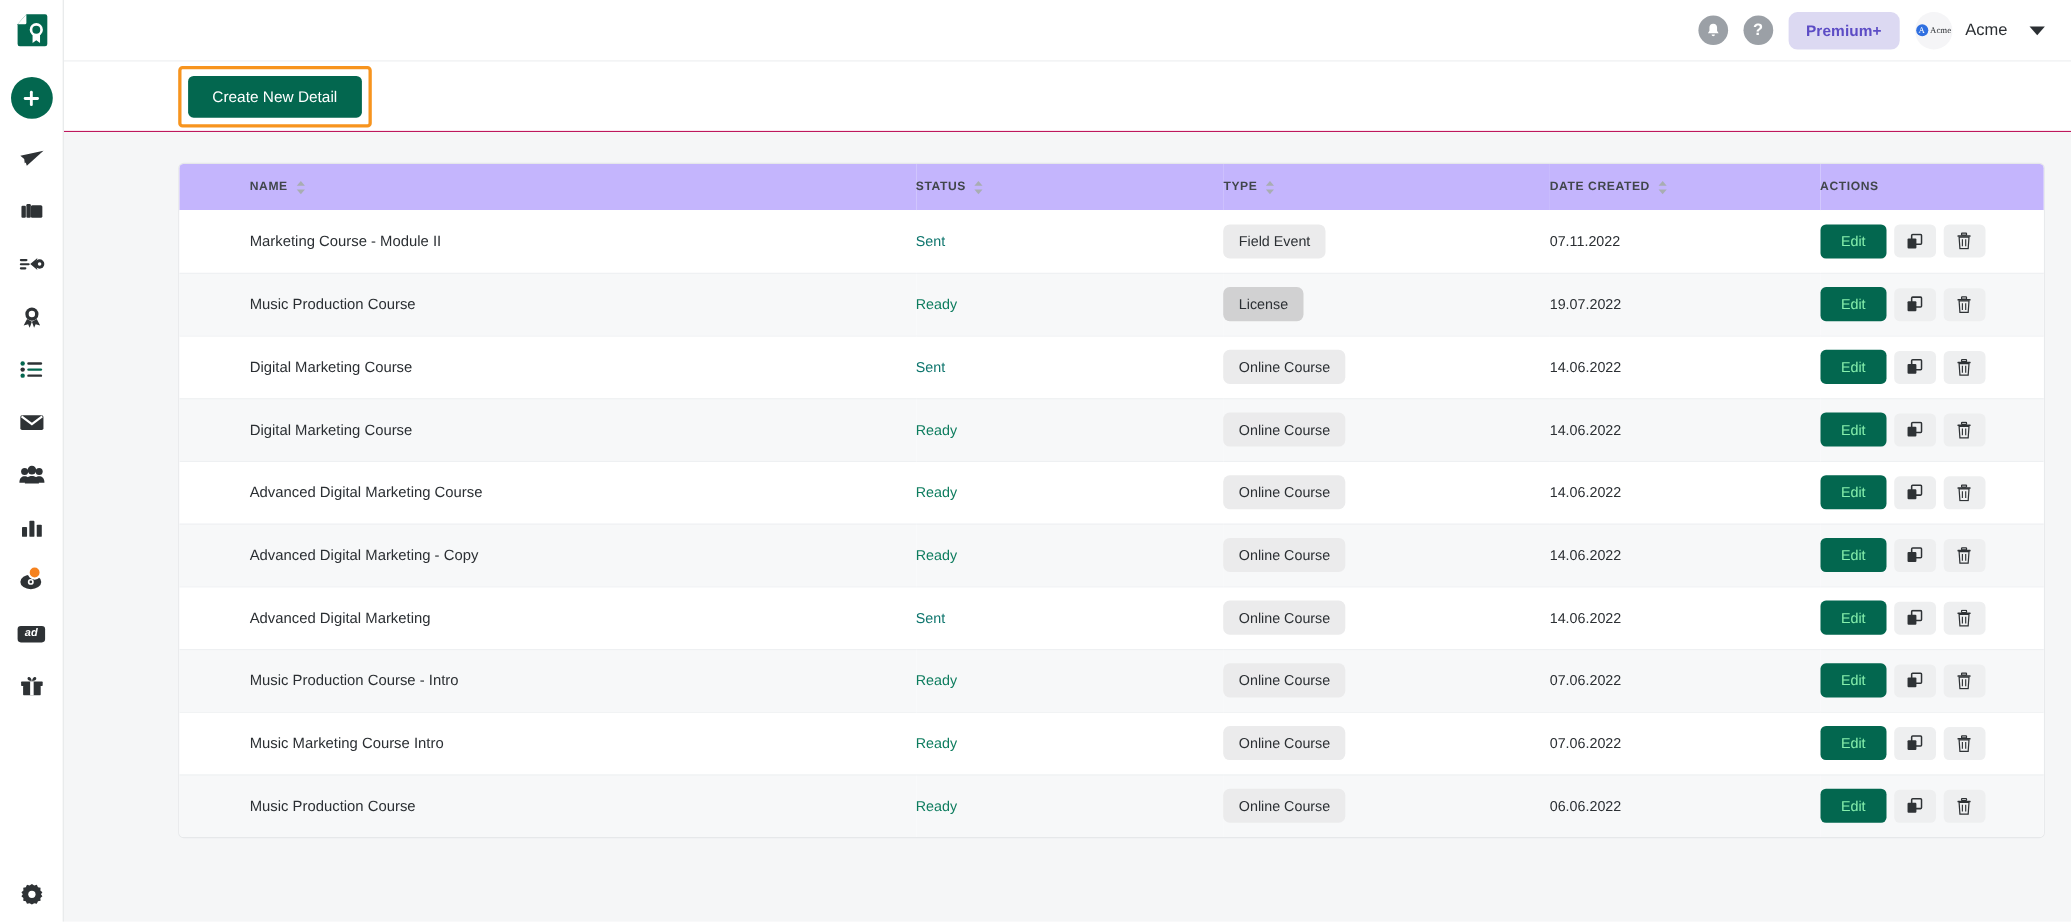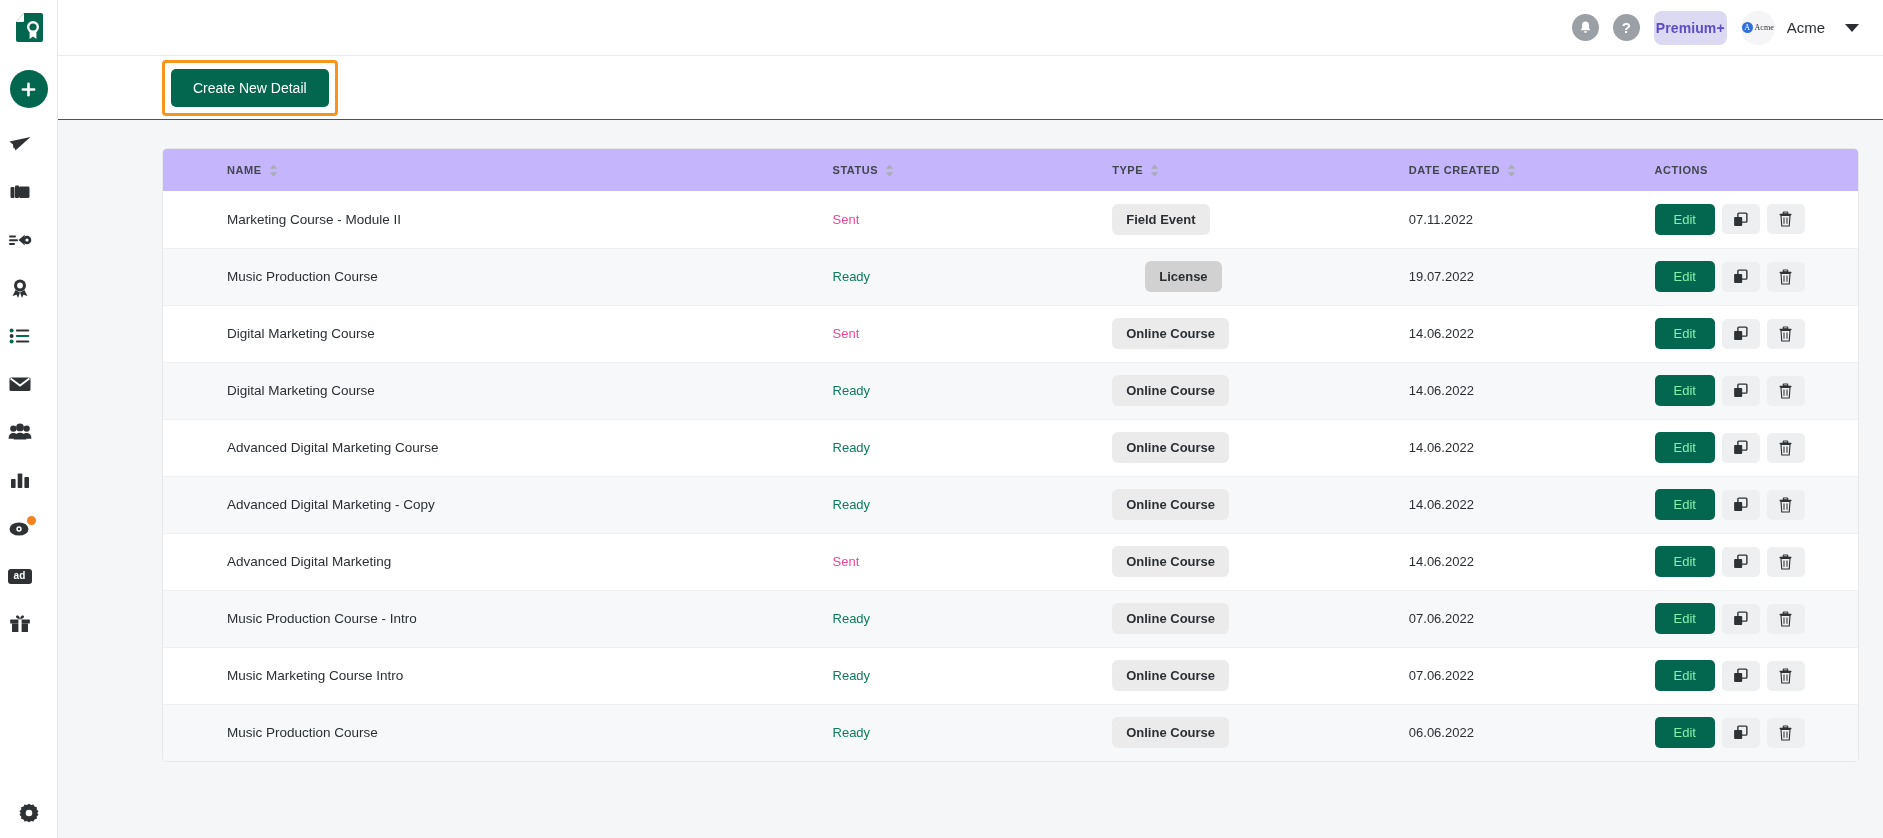--- a/index.html
+++ b/index.html
@@ -35,22 +35,22 @@
   }
   .nav-add:before {
     content: ""; position: absolute;
   }
   .nav-list {
     display: flex; flex-direction: column; align-items: center;
     margin-top: 12px; gap: 0;
   }
   .nav-item {
     width: 42px; height: 48px;
-    display: flex; align-items: center; 
-    cursor: pointer; position: relative;
+    display: flex; align-items: center; justify-content: center;
+    cursor: pointer; position: relative; font-style: italic;
   }
   .nav-item svg { display: block; }
   .dot-badge {
     position: absolute;
     width: 13px; height: 13px; border-radius: 50%;
     background: #f5821f;
     top: 10px; right: 12px;
     border: 2px solid #ffffff;
   }
   .ad-chip {
@@ -81,21 +81,21 @@
     width: 27px; height: 27px; border-radius: 50%;
     background: #9ba0a6;
     display: flex; align-items: center; justify-content: center;
     cursor: pointer; color: #fff;
   }
   .qmark { font-size: 15px; font-weight: bold; color: #ffffff; line-height: 1; }
   .premium-badge {
     background: #dcd9f2; color: #5c4cc5;
     font-size: 14px; font-weight: 600;
     border-radius: 8px;
-    padding: 9px 2px;
+    padding: 9px 16px;
     cursor: pointer;
     letter-spacing: .1px;
   }
   .org-avatar {
     width: 34px; height: 34px; border-radius: 50%;
     background: #f5f5f7;
     display: flex; align-items: center; justify-content: center;
     gap: 2px; cursor: pointer; overflow: hidden;
   }
   .org-avatar .mark {
@@ -193,33 +193,32 @@
   .col-act    { width: 12%; }
 
   tbody tr { height: 57px; border-bottom: 1px solid #eef0f2; }
   tbody tr:nth-child(odd)  { background: #ffffff; }
   tbody tr:nth-child(even) { background: #f7f8f9; }
   tbody tr:last-child { border-bottom: none; }
 
   td { vertical-align: middle; font-size: 13.5px; color: #2b2f33; }
   td.name-cell { padding-left: 64px; }
   .status { font-size: 13px; }
-  .status.sent  { color: #ec4899; }
+  .status.sent  { color: #0f766e; }
   .status.ready { color: #0d7c5e; }
 
   .type-badge {
     display: inline-block;
     border-radius: 6px;
     font-size: 13px; color: #2b2f33;
     padding: 9px 14px;
     line-height: 1;
-    font-weight: bold;
   }
   .type-badge.light { background: #ebebec; }
-  .type-badge.dark  { background: #d1d1d2; margin-left: 33px; }
+  .type-badge.dark  { background: #d1d1d2; }
 
   .date-cell { font-size: 13px; color: #2b2f33; }
 
   .actions { display: flex; align-items: center; gap: 7px; }
   .btn-edit {
     background: #03674f; color: #86efac;
     border: none; border-radius: 5px;
     font-size: 13px; font-family: inherit;
     padding: 8px 19px; cursor: pointer;
   }

